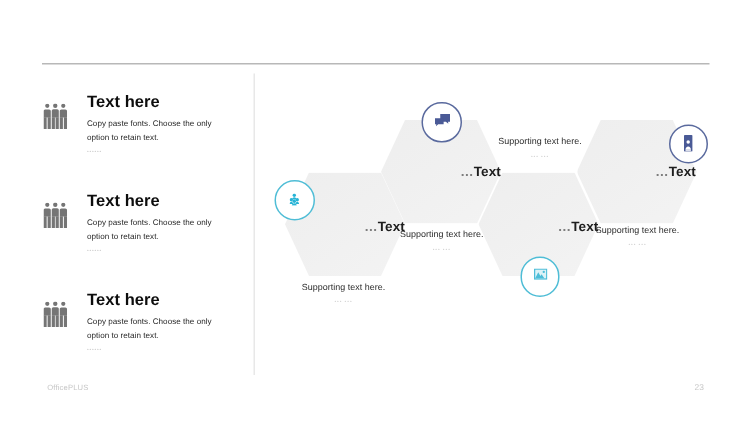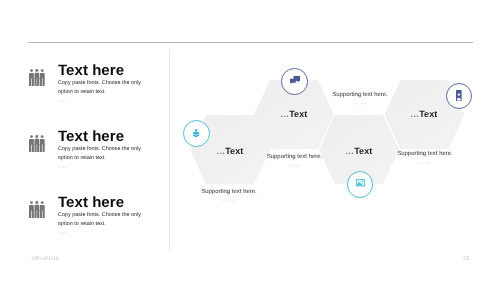--- a/index.html
+++ b/index.html
@@ -4,27 +4,27 @@
 <style>
   html,body{margin:0;padding:0;}
   body{width:500px;height:281px;background:#ffffff;font-family:"Liberation Sans",sans-serif;overflow:hidden;position:relative;-webkit-font-smoothing:antialiased;text-rendering:geometricPrecision;}
   .slide{position:absolute;left:0;top:0;width:500px;height:281px;}
 
   .hr{position:absolute;left:27.8px;top:41.6px;width:444.8px;height:1px;background:#b8b8b8;}
   .vr{position:absolute;left:169px;top:48.7px;width:1px;height:201px;background:#e8e8e8;}
 
   .left-item{position:absolute;left:27px;width:145px;height:50px;}
   .li-icon{position:absolute;left:2.4px;top:6.7px;width:15.7px;height:17.1px;color:#757575;}
-  .li-title{position:absolute;left:31px;top:0px;font-size:15px;font-weight:bold;color:#0d0d0d;letter-spacing:0.05px;}
+  .li-title{position:absolute;left:31px;top:0px;font-size:11px;font-weight:bold;color:#0d0d0d;letter-spacing:0.05px;}
   .li-body{position:absolute;left:31px;top:17px;font-size:5.4px;color:#252525;line-height:1.6;width:89px;letter-spacing:0.02px;}
   .li-tiny{position:absolute;left:31px;top:37px;font-size:3.2px;color:#cfcfcf;letter-spacing:0.55px;}
 
   .hex{position:absolute;background:linear-gradient(145deg,#eeeeee 0%,#f0f0f0 45%,#f3f3f3 100%);
        clip-path:polygon(20% 0%, 80% 0%, 100% 50%, 80% 100%, 20% 100%, 0% 50%);}
-  .hex-label{position:absolute;width:80px;text-align:center;font-size:9px;font-weight:bold;color:#1d1d1d;white-space:nowrap;letter-spacing:0.1px;}
+  .hex-label{position:absolute;width:80px;text-align:right;font-size:9px;font-weight:bold;color:#1d1d1d;white-space:nowrap;letter-spacing:0.1px;}
   .hex-label .dots{color:#7d7d7d;letter-spacing:0.35px;font-weight:bold;}
 
   .circ{position:absolute;border-radius:50%;background:#ffffff;box-sizing:border-box;display:flex;align-items:center;justify-content:center;}
   .circ .ic{display:block;line-height:0;}
   .circ .ic svg{display:block;}
 
   .sup{position:absolute;width:120px;text-align:center;font-size:5.95px;color:#2b2b2b;white-space:nowrap;letter-spacing:0.02px;}
   .sup-tiny{position:absolute;width:120px;text-align:center;font-size:3.3px;color:#d2d2d2;white-space:nowrap;letter-spacing:0.6px;}
 
   .footer-logo{position:absolute;left:31.5px;top:256.3px;font-size:5.1px;color:#c6c6c6;letter-spacing:0.1px;}

